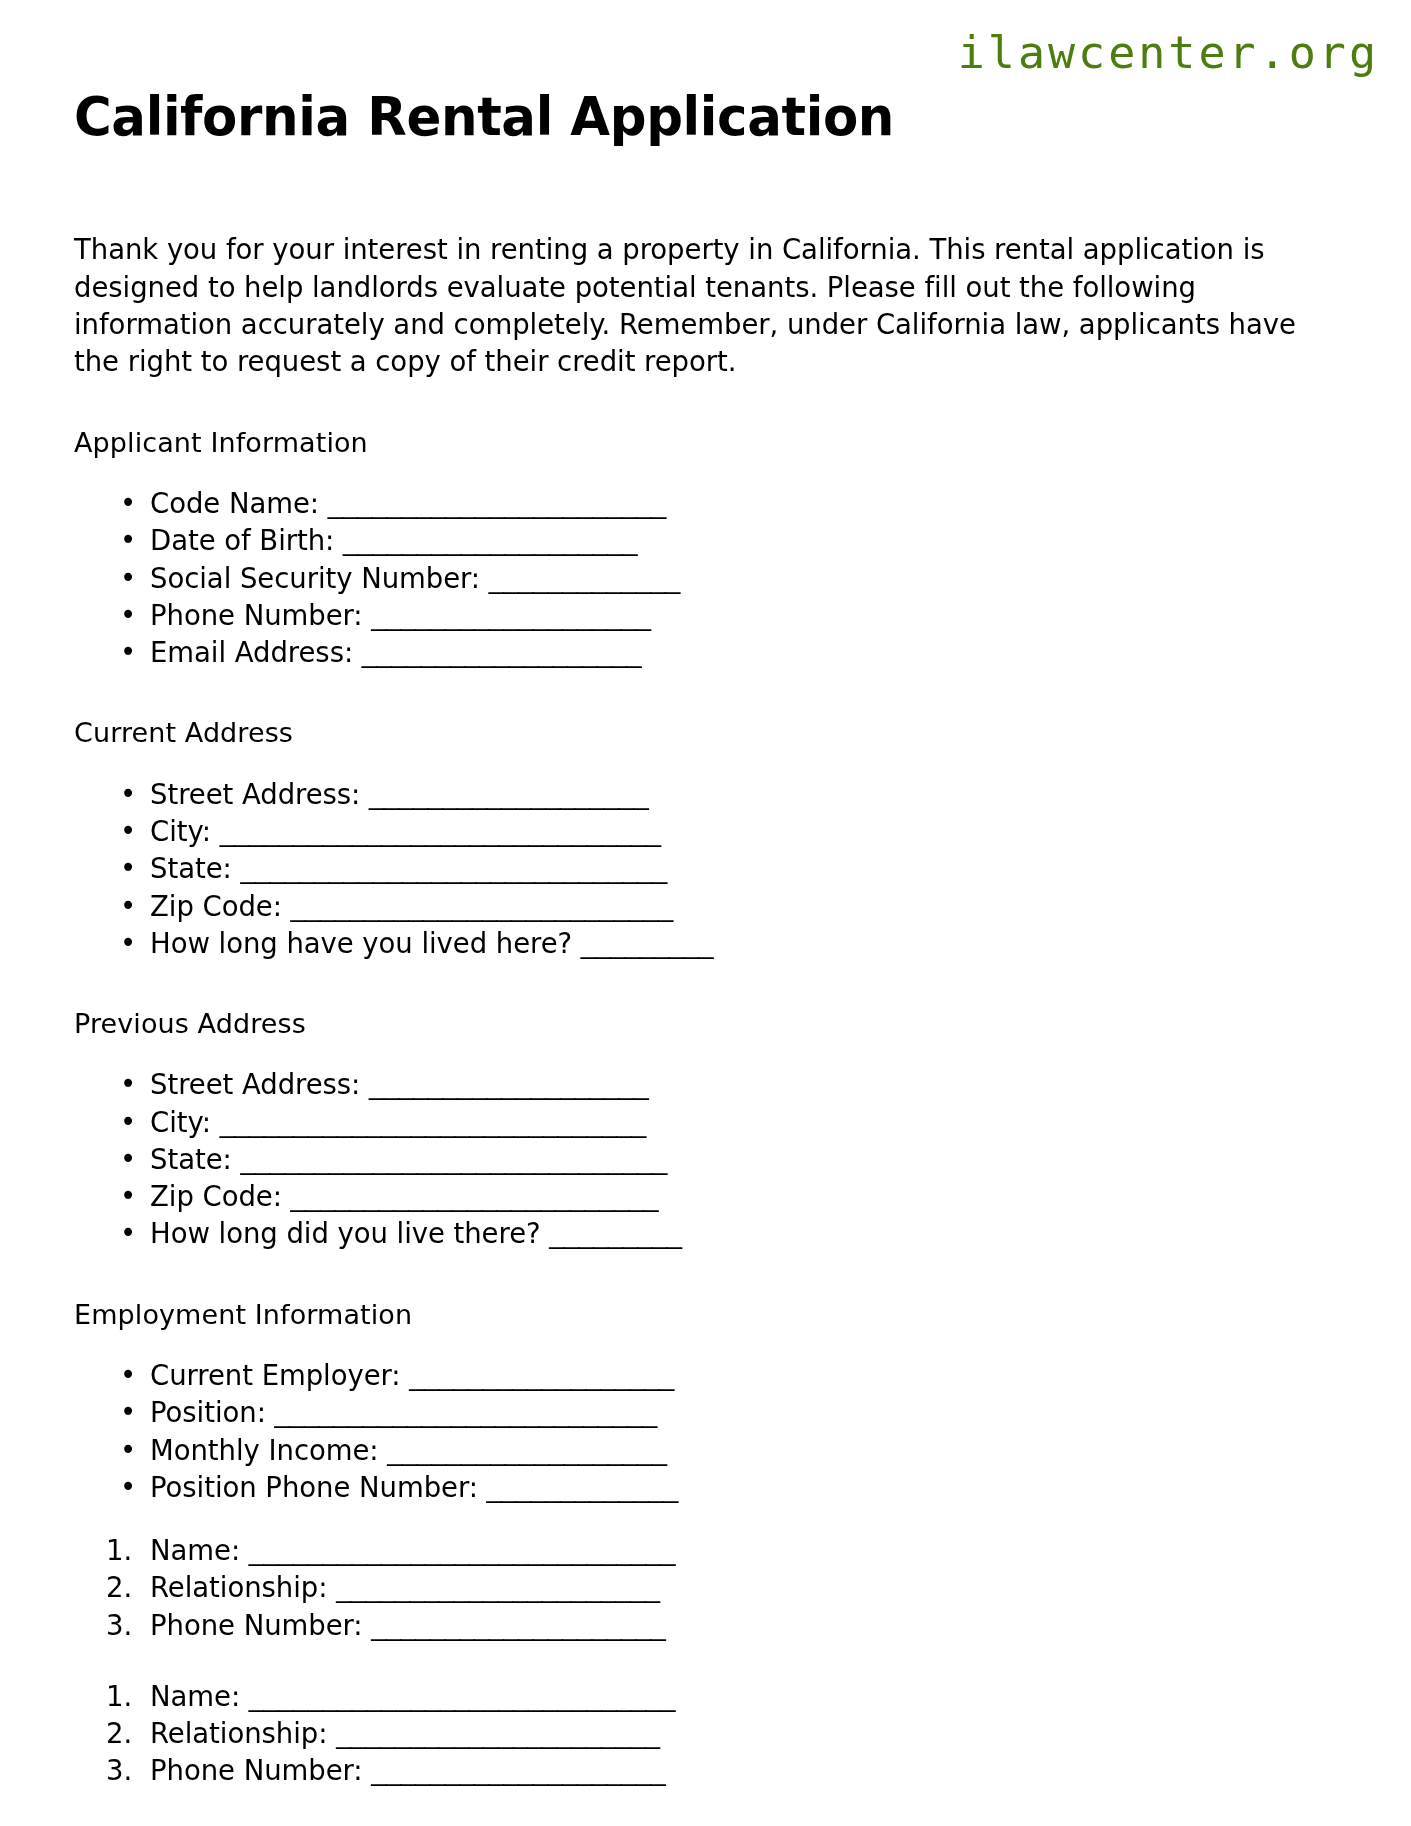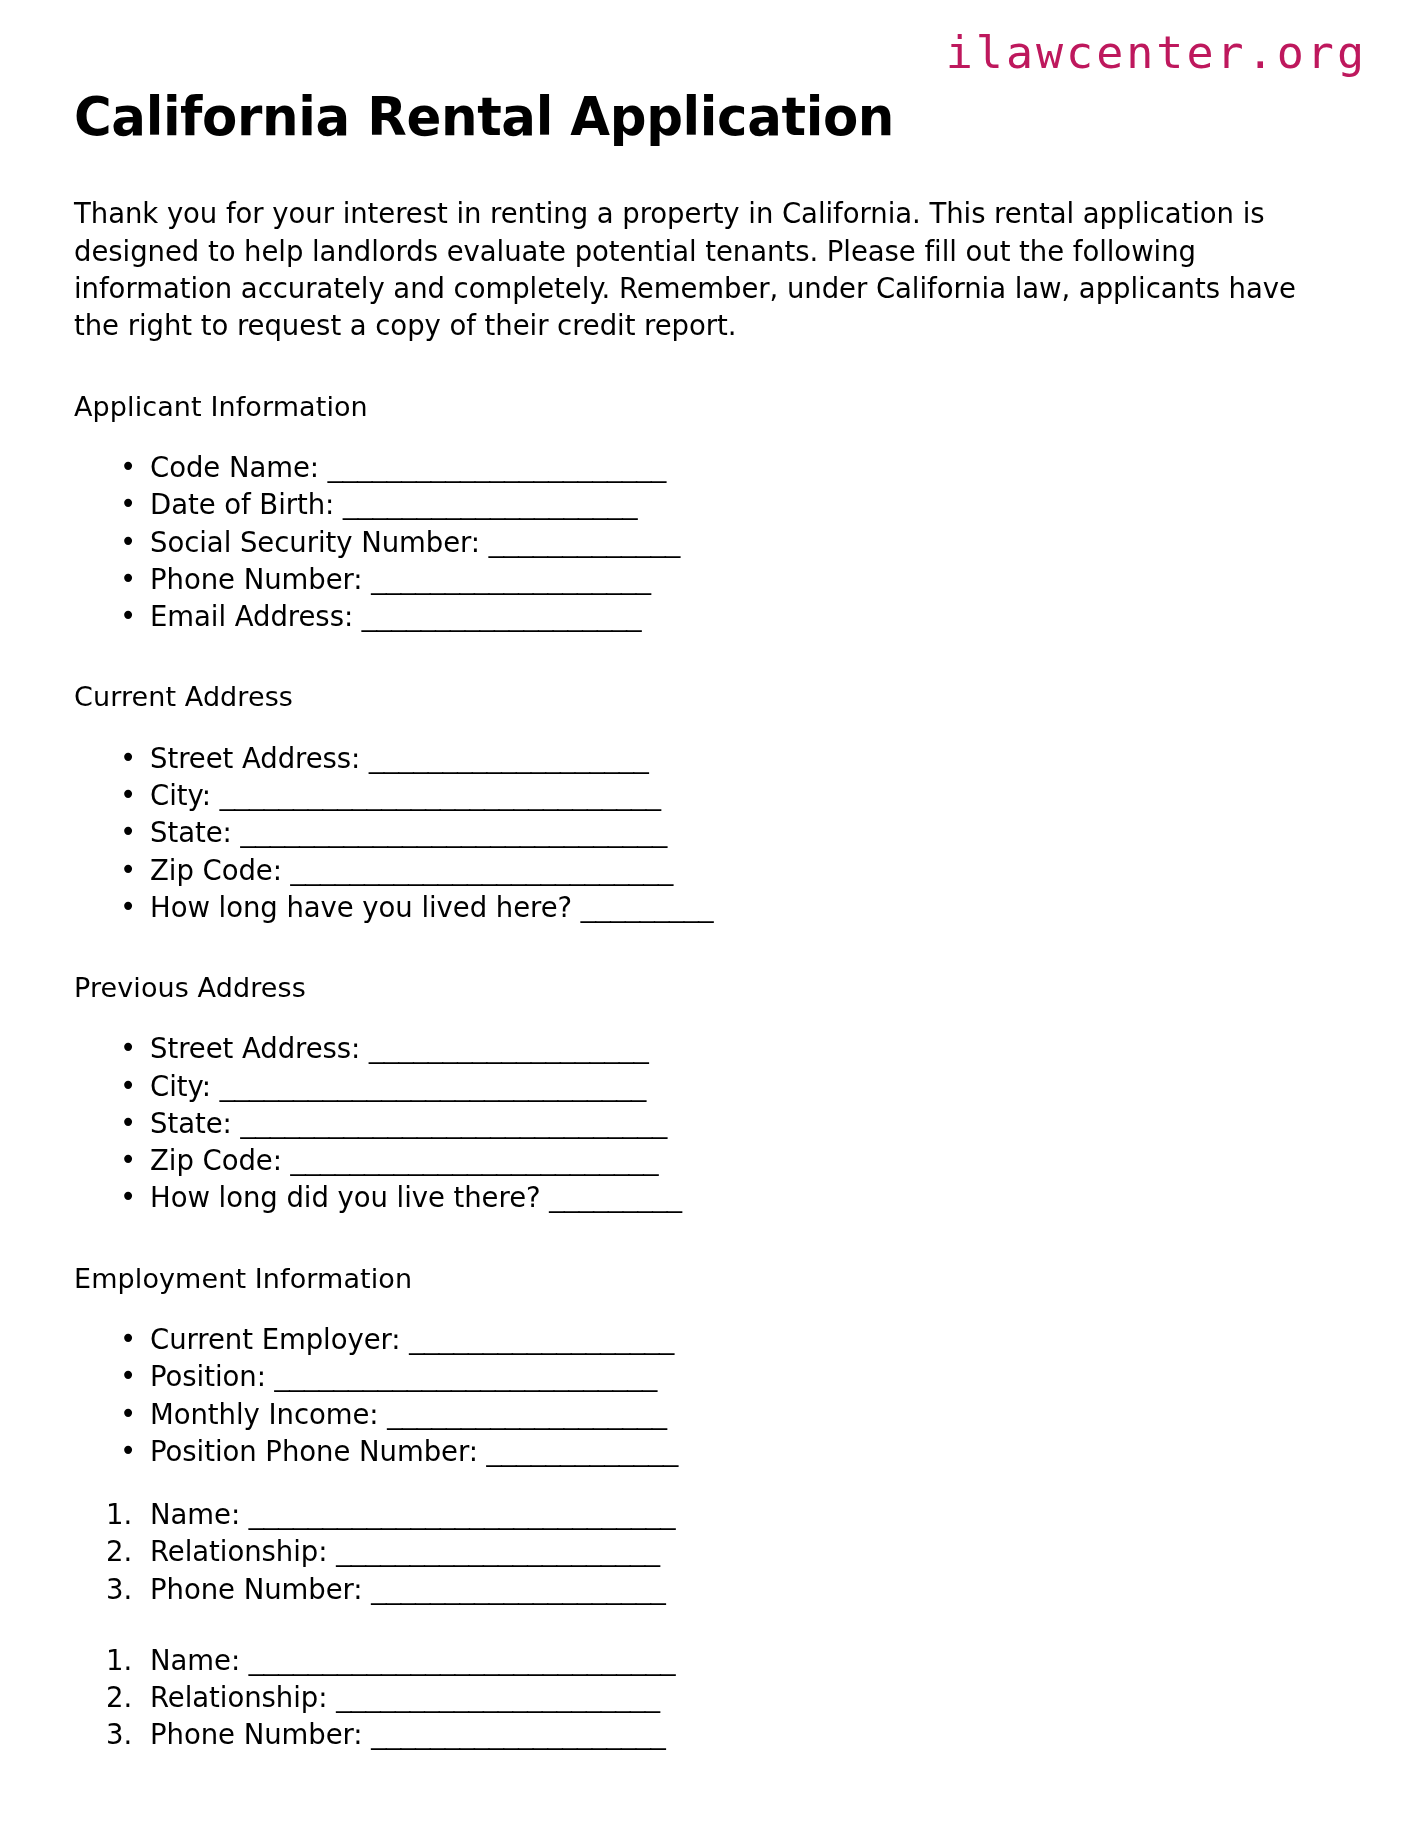--- a/index.html
+++ b/index.html
@@ -19,25 +19,25 @@
   .page {
     position: absolute;
     left: 0; top: 0;
     width: 1411px;
     height: 1826px;
     background: #fff;
   }
   .watermark {
     position: absolute;
     top: 30px;
-    right: 44px;
+    right: 32px;
     font-family: "DejaVu Sans Mono", "Liberation Mono", monospace;
     font-size: 45px;
     letter-spacing: 3px;
-    color: #be185d;
+    color: #4d7c0f;
     white-space: nowrap;
     line-height: 1;
     text-align: center;
   }
   .content {
     position: absolute;
     left: 74px;
     top: 88px;
     width: 1270px;
   }
@@ -47,21 +47,21 @@
     font-weight: bold;
     letter-spacing: -0.4px;
     margin: 0 0 0 0;
     line-height: 1.08;
     transform: scaleX(0.97);
     transform-origin: left center;
   }
   p.intro {
     font-size: 27.5px;
     line-height: 1.36;
-    margin: 50px 0 0 0;
+    margin: 86px 0 0 0;
     width: 1240px;
     letter-spacing: -0.05px;
   }
   h2.section-head {
     font-size: 27px;
     font-weight: normal;
     margin: 46px 0 0 0;
     letter-spacing: 0.1px;
     line-height: 1.2;
   }

